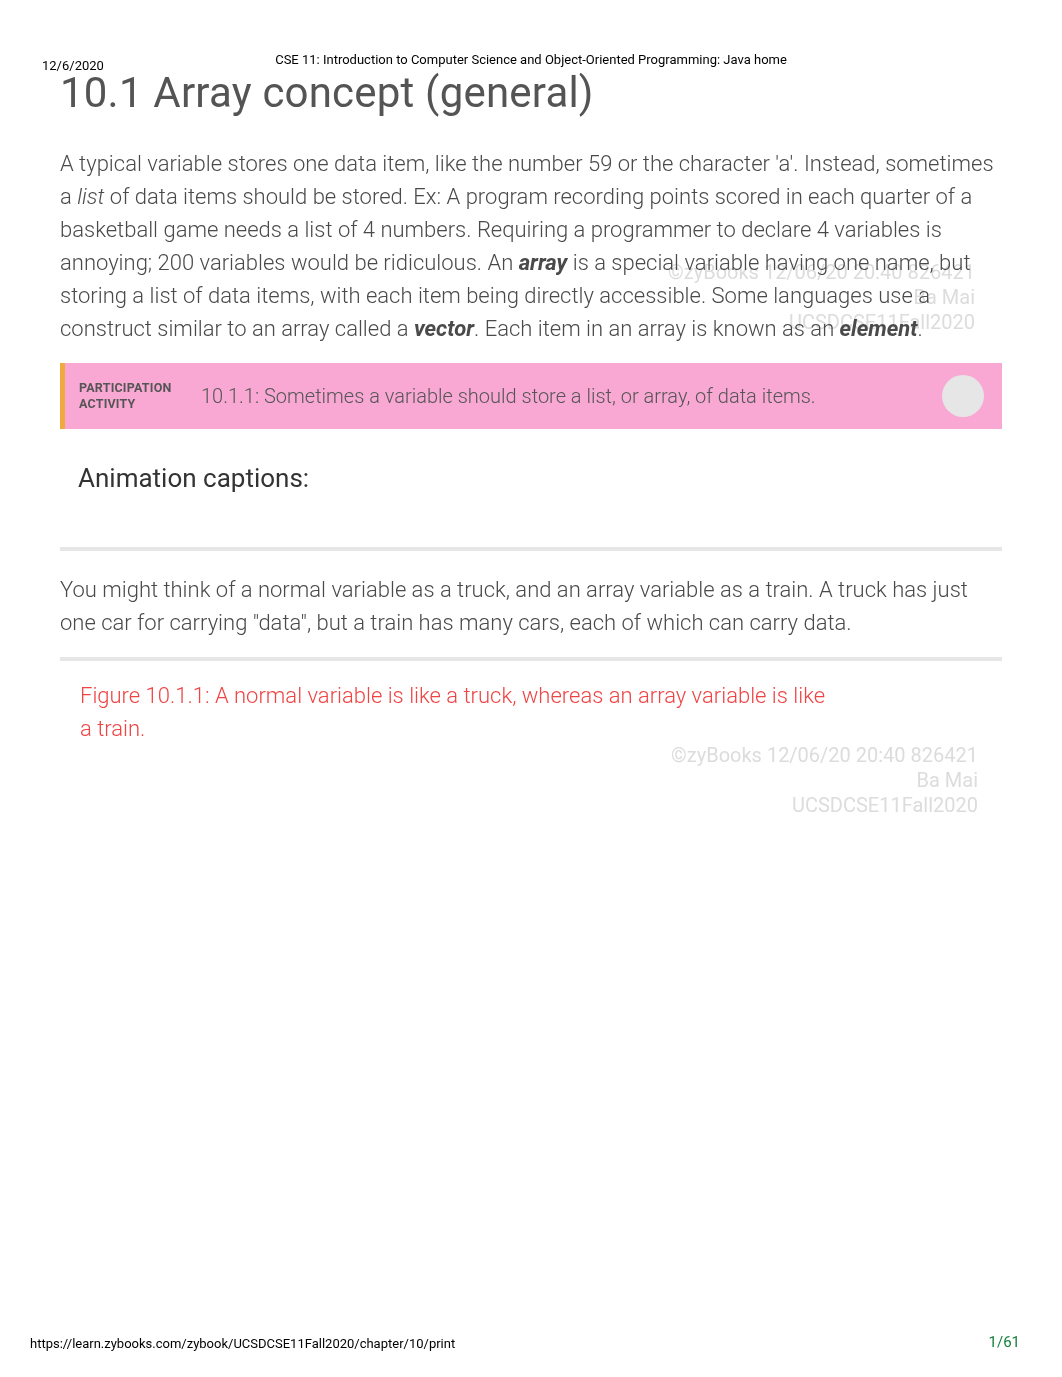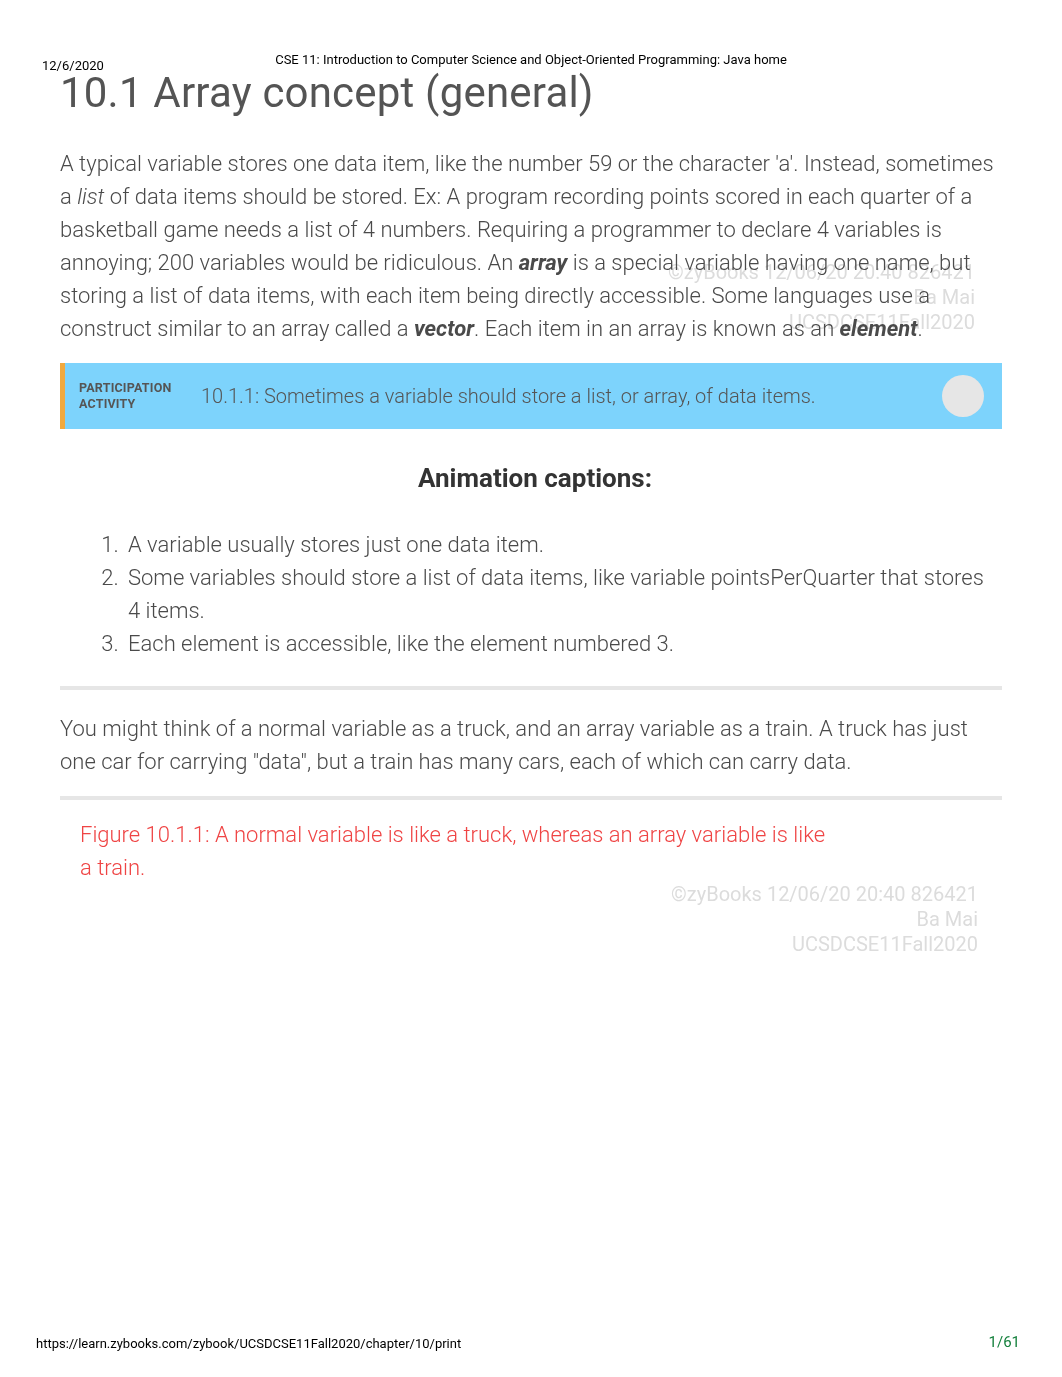--- a/index.html
+++ b/index.html
@@ -1,35 +1,35 @@
 <!DOCTYPE html>
 <html><head>
 <meta charset="utf-8">
 <style>
   * { margin: 0; padding: 0; box-sizing: border-box; }
   html, body { width: 1062px; height: 1377px; background: #fff; font-family: -apple-system, BlinkMacSystemFont, "Segoe UI", Roboto, Helvetica, Arial, sans-serif; color: #333; position: relative; }
   .page { position: relative; width: 1062px; height: 1377px; }
   .print-header-date { position: absolute; top: 22px; left: 42px; font-size: 13px; color: #000; margin-top: 36px; }
   .print-header-title { position: absolute; top: 22px; left: 50%; transform: translateX(-50%); font-size: 13px; color: #000; text-align: center; margin-top: 30px; }
-  .print-footer-url { position: absolute; bottom: 26px; left: 36px; font-size: 13px; color: #000; }
+  .print-footer-url { position: absolute; bottom: 26px; left: 30px; font-size: 13px; color: #000; }
   .print-footer-page { position: absolute; bottom: 26px; right: 42px; font-size: 15px; color: #15803d; }
   .content { position: absolute; top: 50px; left: 42px; right: 42px; bottom: 55px; padding: 18px 18px 0 18px; }
   .section-title { font-size: 42px; font-weight: 400; color: #545454; margin-top: 0; margin-bottom: 30px; letter-spacing: 0.2px; }
   .body-para { font-size: 22px; line-height: 1.5; color: #4a4a4a; font-weight: 300; margin-bottom: 18px; }
   .body-para em { font-style: italic; }
   .bolditalic { font-weight: 700; font-style: italic; margin-top: 24px; }
   .watermark { position: absolute; font-size: 20px; color: #dcdcdc; font-weight: 400; text-align: right; pointer-events: none; line-height: 1.25; z-index: 0; }
   .wm1 { top: 210px; right: 45px; }
   .wm2 { top: 953px; right: 45px; }
-  .activity-bar { margin-top: 14px; background: #7dd3fc; border-left: 5px solid #f0a93f; display: flex; align-items: center; padding: 12px 18px 12px 14px; position: relative; }
+  .activity-bar { margin-top: 14px; background: #f9a8d4; border-left: 5px solid #f0a93f; display: flex; align-items: center; padding: 12px 18px 12px 14px; position: relative; }
   .activity-label { font-size: 12.5px; font-weight: 700; color: #555; letter-spacing: 0.2px; line-height: 1.25; width: 112px; flex-shrink: 0; }
   .activity-title { font-size: 20px; color: #555; font-weight: 300; flex-grow: 1; padding-left: 10px; }
   .activity-circle { width: 42px; height: 42px; border-radius: 50%; background: #e6e6e6; margin-left: 12px; flex-shrink: 0; }
   .captions-box { padding: 16px 10px 26px 18px; border-bottom: 4px solid #e6e6e6; margin-bottom: 22px; }
-  .captions-heading { font-size: 26px; font-weight: 700; color: #333; margin-top: 18px; margin-bottom: 35px; text-align: center; }
+  .captions-heading { font-size: 26px; font-weight: 400; color: #333; margin-top: 18px; margin-bottom: 28px; }
   .captions-list { list-style: decimal; padding-left: 46px; font-size: 22px; color: #4a4a4a; font-weight: 300; line-height: 1.5; }
   .captions-list li { margin-bottom: 0; padding-left: 4px; }
   .figure-box { margin-top: 18px; background: #fff; border-top: 4px solid #e6e6e6; padding: 18px 20px 0 20px; min-height: 330px; position: relative; }
   .figure-title { font-size: 22px; color: #ef4444; font-weight: 300; line-height: 1.5; max-width: 750px; }
   .body-para, .captions-list, .figure-title, .activity-title { position: relative; z-index: 1; }
 </style>
 </head>
 <body>
 
 <div class="page">
@@ -55,25 +55,20 @@
       <div class="activity-label">
         <span>PARTICIPATION</span><br>
         <span>ACTIVITY</span>
       </div>
       <div class="activity-title">10.1.1: Sometimes a variable should store a list, or array, of data items.</div>
       <div class="activity-circle"></div>
     </div>
 
     <div class="captions-box">
       <h2 class="captions-heading">Animation captions:</h2>
-      <ol class="captions-list">
-        <li>A variable usually stores just one data item.</li>
-        <li>Some variables should store a list of data items, like variable pointsPerQuarter that stores 4 items.</li>
-        <li>Each element is accessible, like the element numbered 3.</li>
-      </ol>
     </div>
 
     <p class="body-para">You might think of a normal variable as a truck, and an array variable as a train. A truck has just one car for carrying "data", but a train has many cars, each of which can carry data.</p>
 
     <div class="figure-box">
       <div class="watermark wm2" style="top:82px; right:24px;">
         <span>©zyBooks 12/06/20 20:40 826421</span><br>
         <span>Ba Mai</span><br>
         <span>UCSDCSE11Fall2020</span>
       </div>

